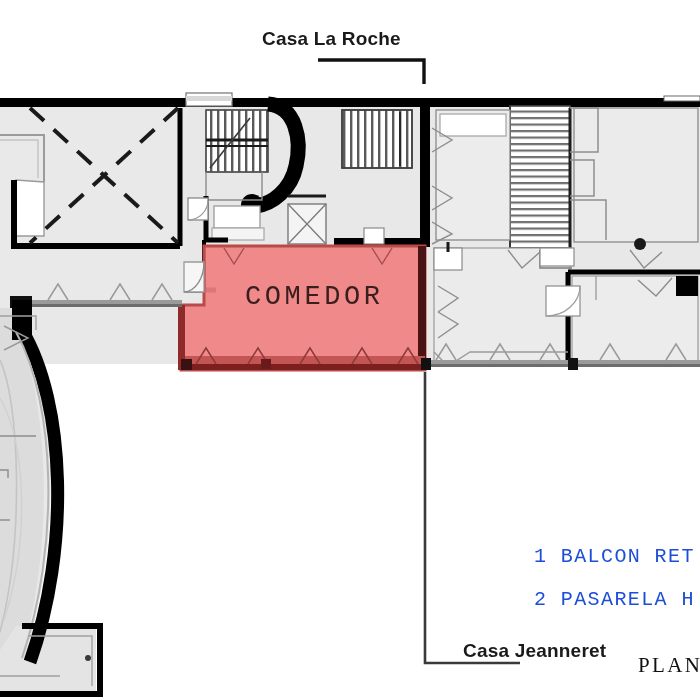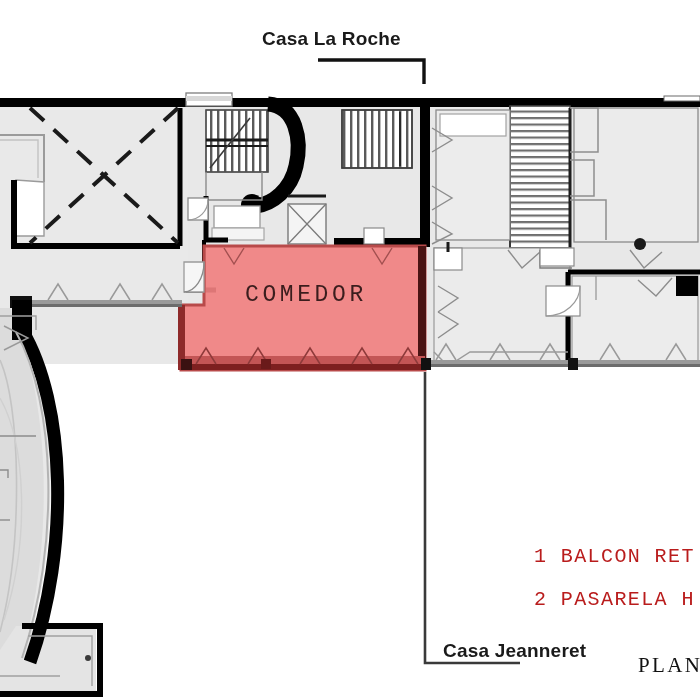--- a/index.html
+++ b/index.html
@@ -35,50 +35,50 @@
     color: #1a1a1a;
     white-space: nowrap;
     letter-spacing: 0.2px;
   }
   #title-casa-la-roche {
     left: 262px;
     top: 28px;
     font-size: 19px;
   }
   #title-casa-jeanneret {
-    left: 443px;
+    left: 463px;
     top: 640px;
     font-size: 19px;
   }
   .legend-item {
     position: absolute;
     font-family: "Liberation Mono", "DejaVu Sans Mono", monospace;
     font-size: 20px;
-    color: #b91c1c;
+    color: #1d4ed8;
     letter-spacing: 1.4px;
     white-space: nowrap;
   }
   #legend-item-1 { left: 534px; top: 545px; }
   #legend-item-2 { left: 534px; top: 572px; margin-top: 16px; }
   #plan-caption {
     position: absolute;
     left: 638px;
     top: 653px;
     font-family: Liberation Serif, serif;
     font-size: 21px;
     letter-spacing: 2.4px;
     color: #111111;
     white-space: nowrap;
   }
   #room-label-comedor {
     position: absolute;
     left: 245px;
     top: 282px;
     font-family: "Liberation Mono", "DejaVu Sans Mono", monospace;
-    font-size: 23px;
+    font-size: 27px;
     letter-spacing: 3.6px;
     color: #3a1d1d;
     white-space: nowrap;
   }
 </style>
 </head>
 <body>
 
 <div id="root">
 

